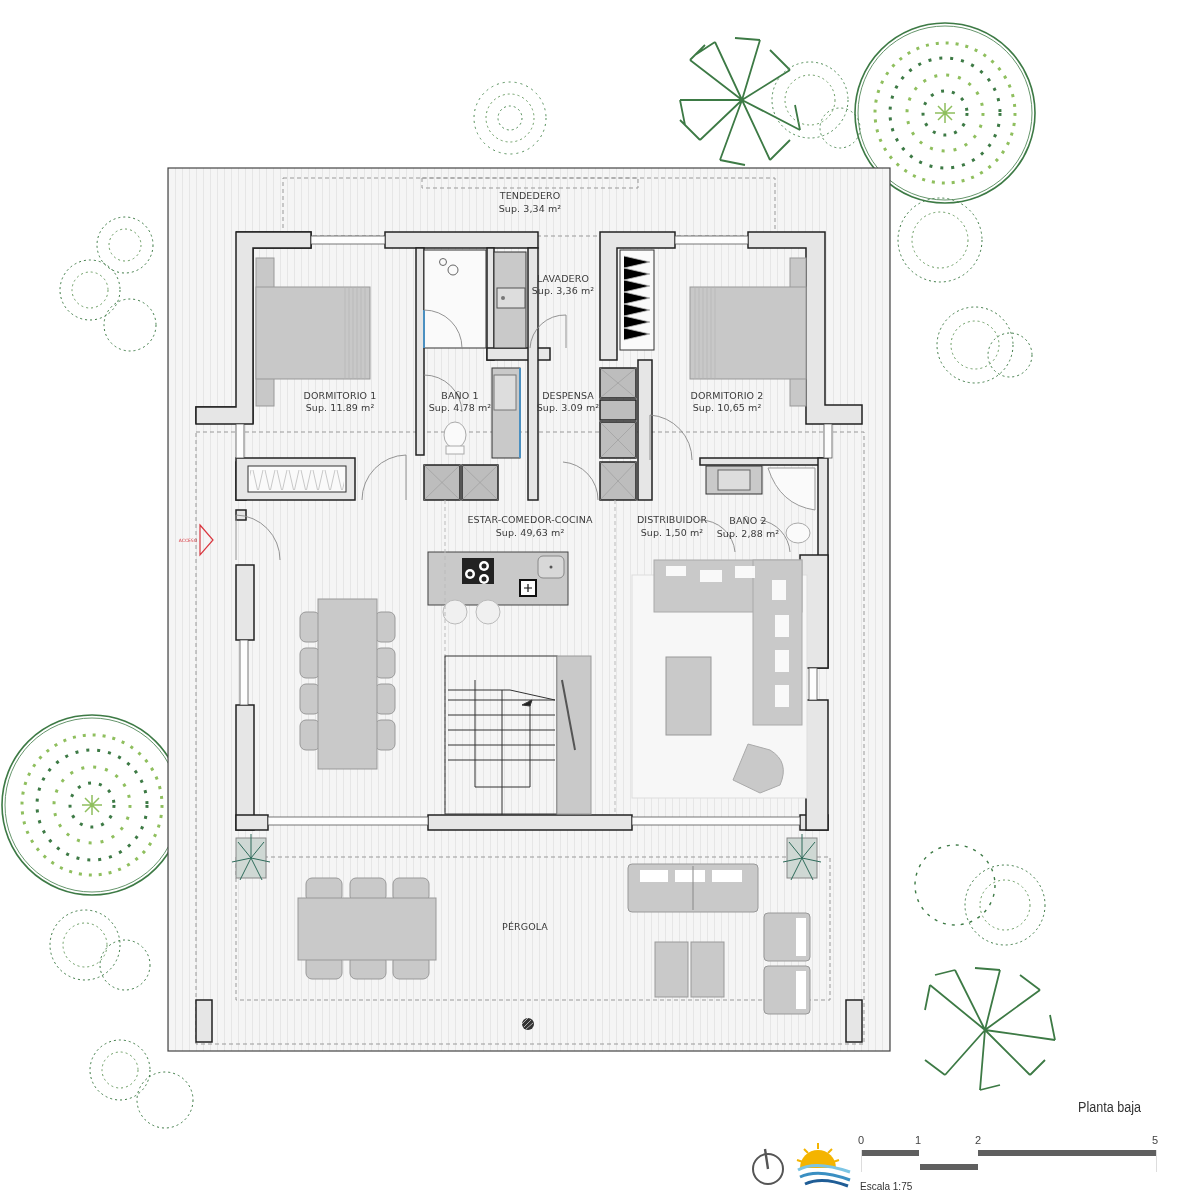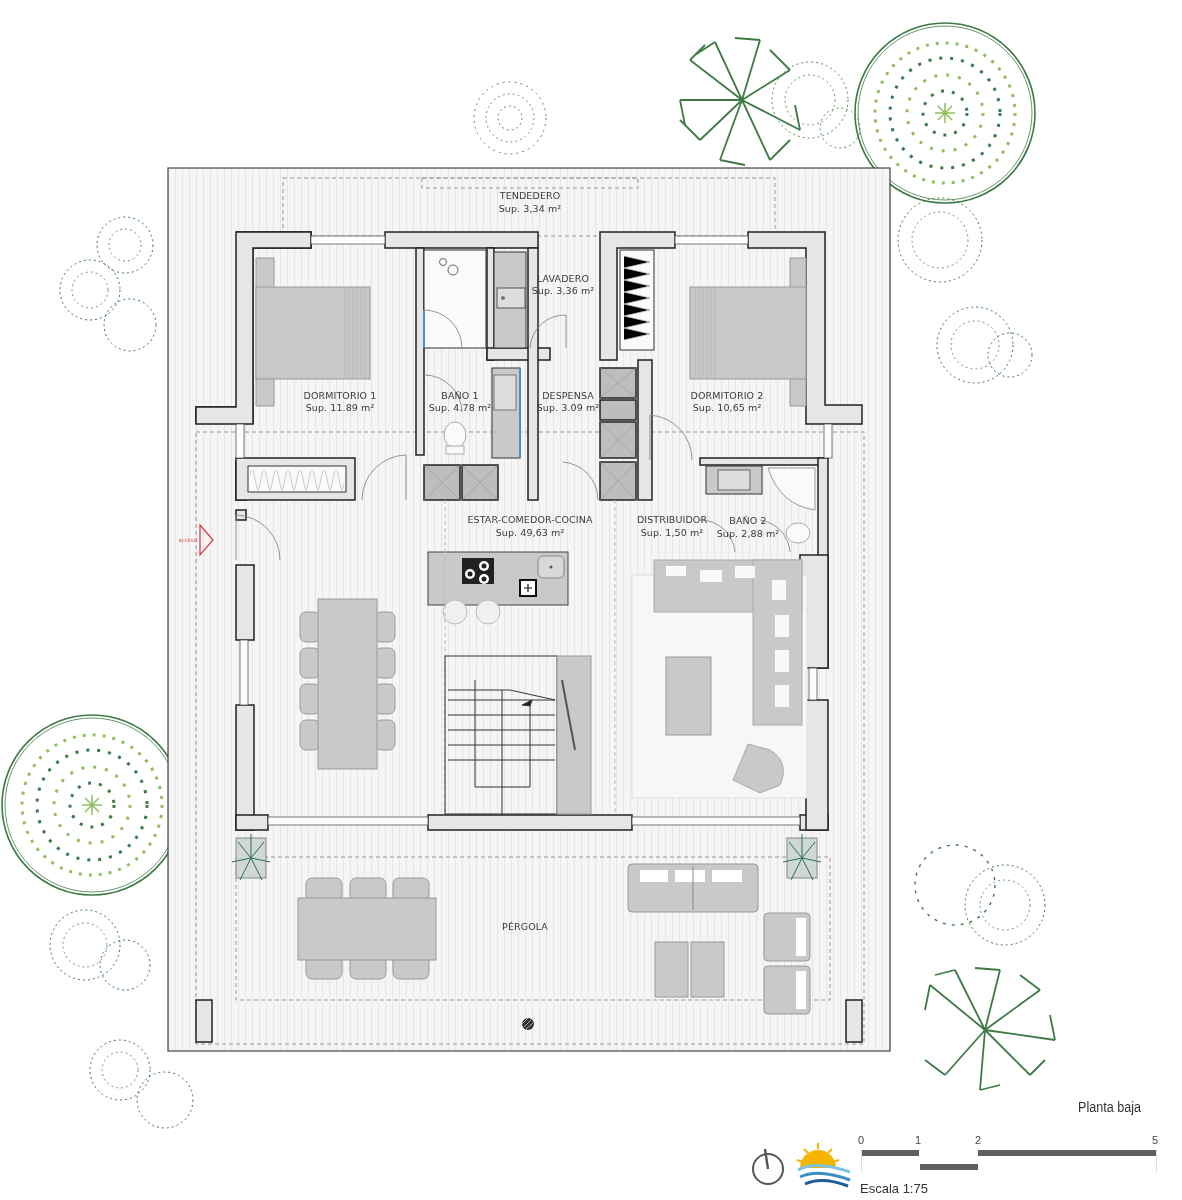--- a/index.html
+++ b/index.html
@@ -1,21 +1,21 @@
 <!DOCTYPE html>
 <html><head>
 <meta charset="utf-8">
 <style>
   html, body { margin:0; padding:0; background:#ffffff; }
   body { width:1182px; height:1200px; position:relative; overflow:hidden; font-family:"DejaVu Sans", sans-serif; }
   #stage { position:absolute; left:0; top:0; width:1182px; height:1065px; }
   .lbl { font-family:"DejaVu Sans", sans-serif; font-size:9.5px; fill:#3a3a3a; text-anchor:middle; letter-spacing:0.1px; }
   .title { position:absolute; left:1078px; top:1099px; font-family:"Liberation Sans", sans-serif; font-size:14px; color:#333; transform:scaleX(0.9); transform-origin:left; }
   .scale-lbl { position:absolute; font-family:"Liberation Sans", sans-serif; font-size:11px; color:#444; }
-  .scale-cap { position:absolute; left:860px; top:1181px; font-family:"Liberation Sans", sans-serif; font-size:13px; color:#333; }
+  .scale-cap { position:absolute; left:860px; top:1181px; font-family:"Liberation Sans", sans-serif; font-size:10px; color:#333; }
   .bar { position:absolute; height:6px; background:#5f5f5f; }
   .tick { position:absolute; width:1px; height:22px; background:#ddd; }
 </style>
 </head>
 <body>
 
 <div id="stage">
 <svg width="1182" height="1200" viewBox="0 0 1182 1200" xmlns="http://www.w3.org/2000/svg">
   <defs>
     <pattern id="planks" width="7" height="10" patternUnits="userSpaceOnUse">

